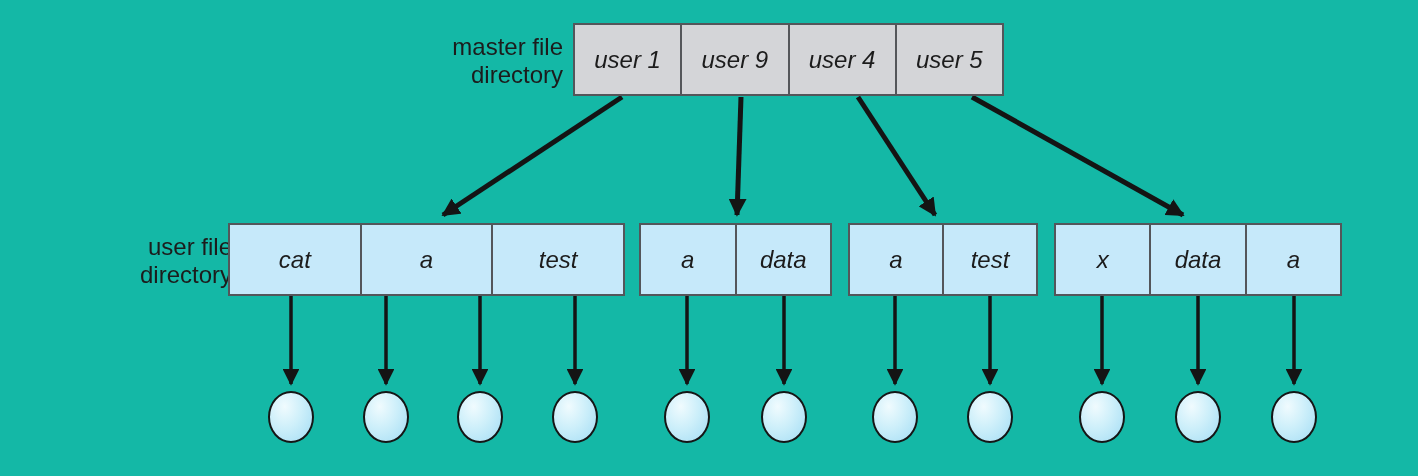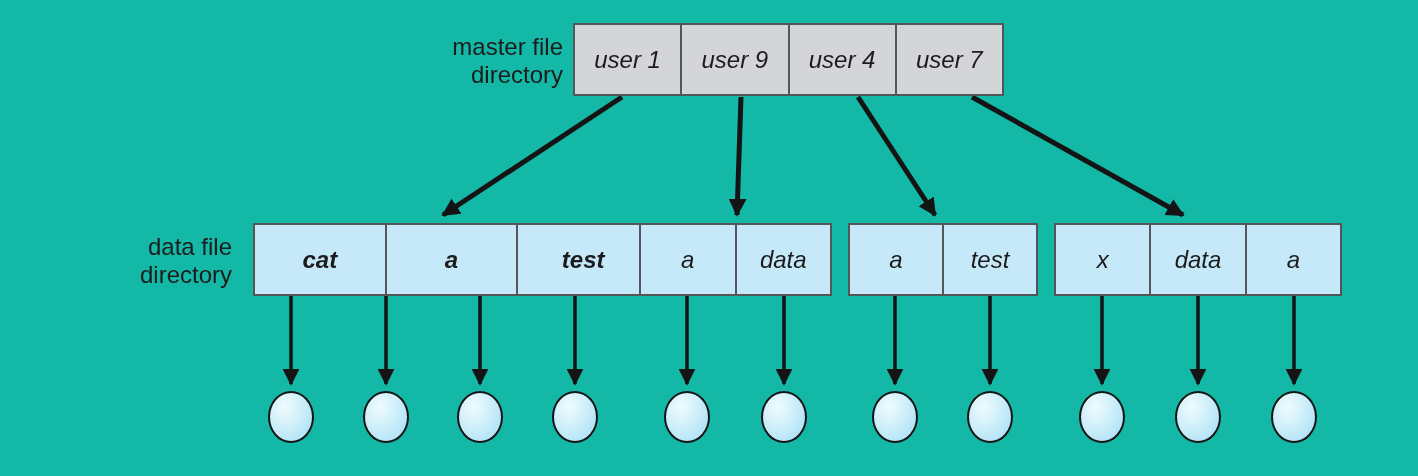--- a/index.html
+++ b/index.html
@@ -99,29 +99,29 @@
 
   <div class="dir-label" style="left:363px; top:33px;">
     <div>master file</div>
     <div>directory</div>
   </div>
 
   <div class="dir-box mfd-box" style="left:573px; width:431px;">
     <div class="cell">user 1</div>
     <div class="cell">user 9</div>
     <div class="cell">user 4</div>
-    <div class="cell">user 7</div>
+    <div class="cell">user 5</div>
   </div>
 
   <div class="dir-label" style="left:32px; top:233px;">
-    <div>data file</div>
+    <div>user file</div>
     <div>directory</div>
   </div>
 
-  <div class="dir-box ufd-box" style="left:253px; width:397px;font-weight:bold;">
+  <div class="dir-box ufd-box" style="left:228px; width:397px;">
     <div class="cell">cat</div>
     <div class="cell">a</div>
     <div class="cell">test</div>
   </div>
 
   <div class="dir-box ufd-box" style="left:639px; width:193px;">
     <div class="cell">a</div>
     <div class="cell">data</div>
   </div>
 

